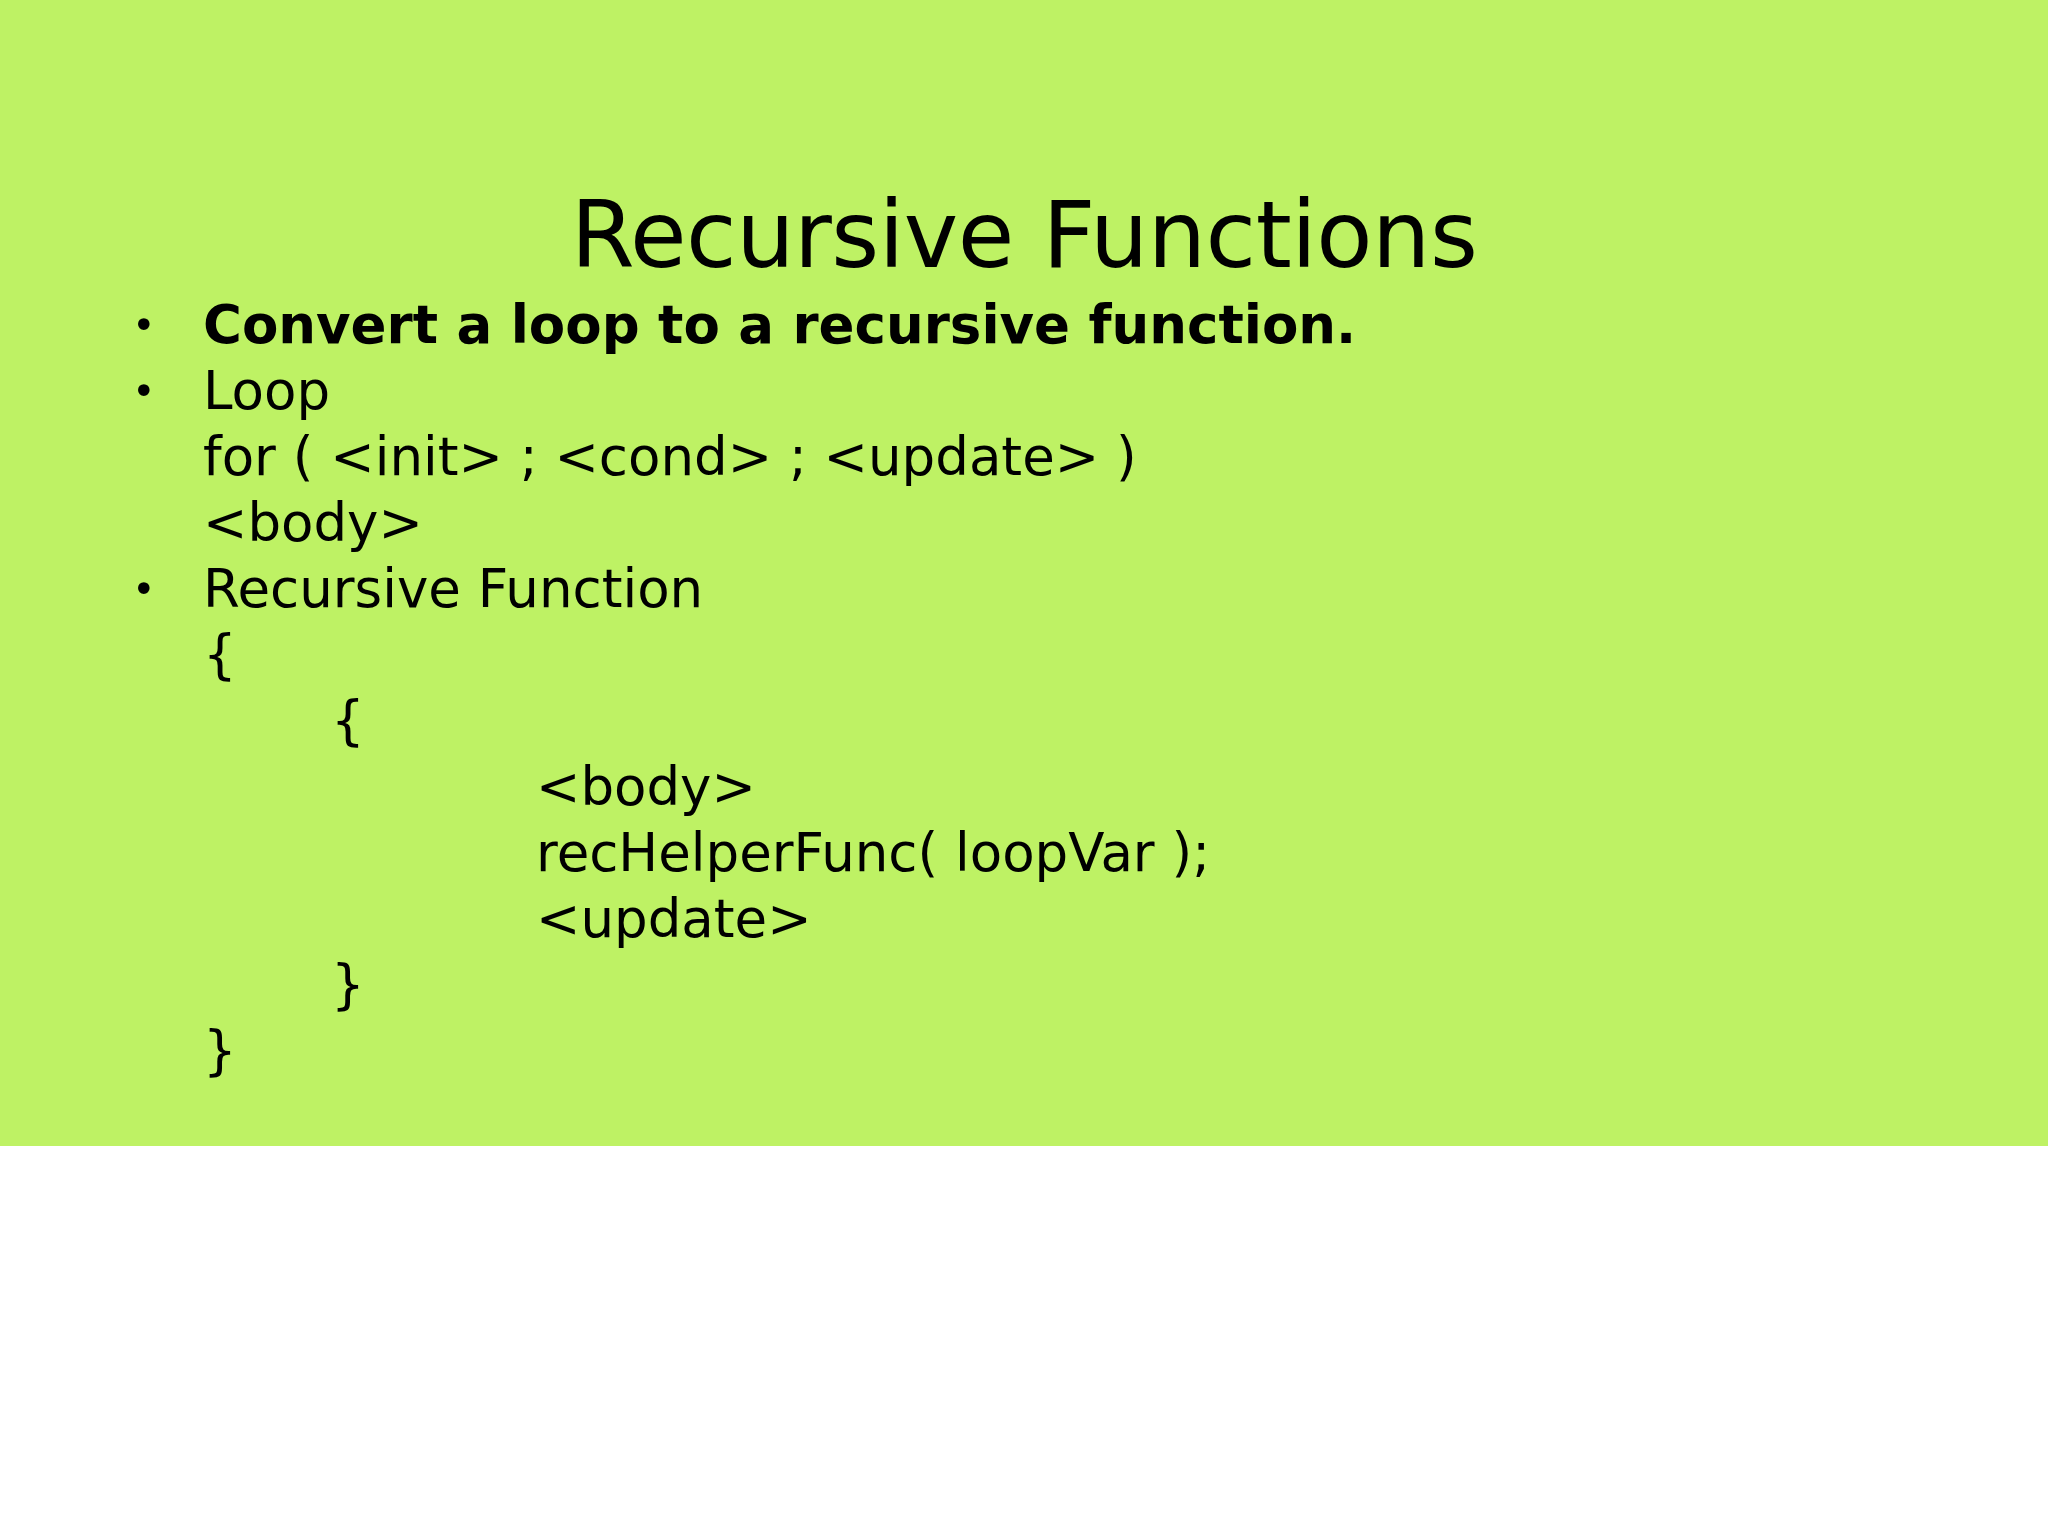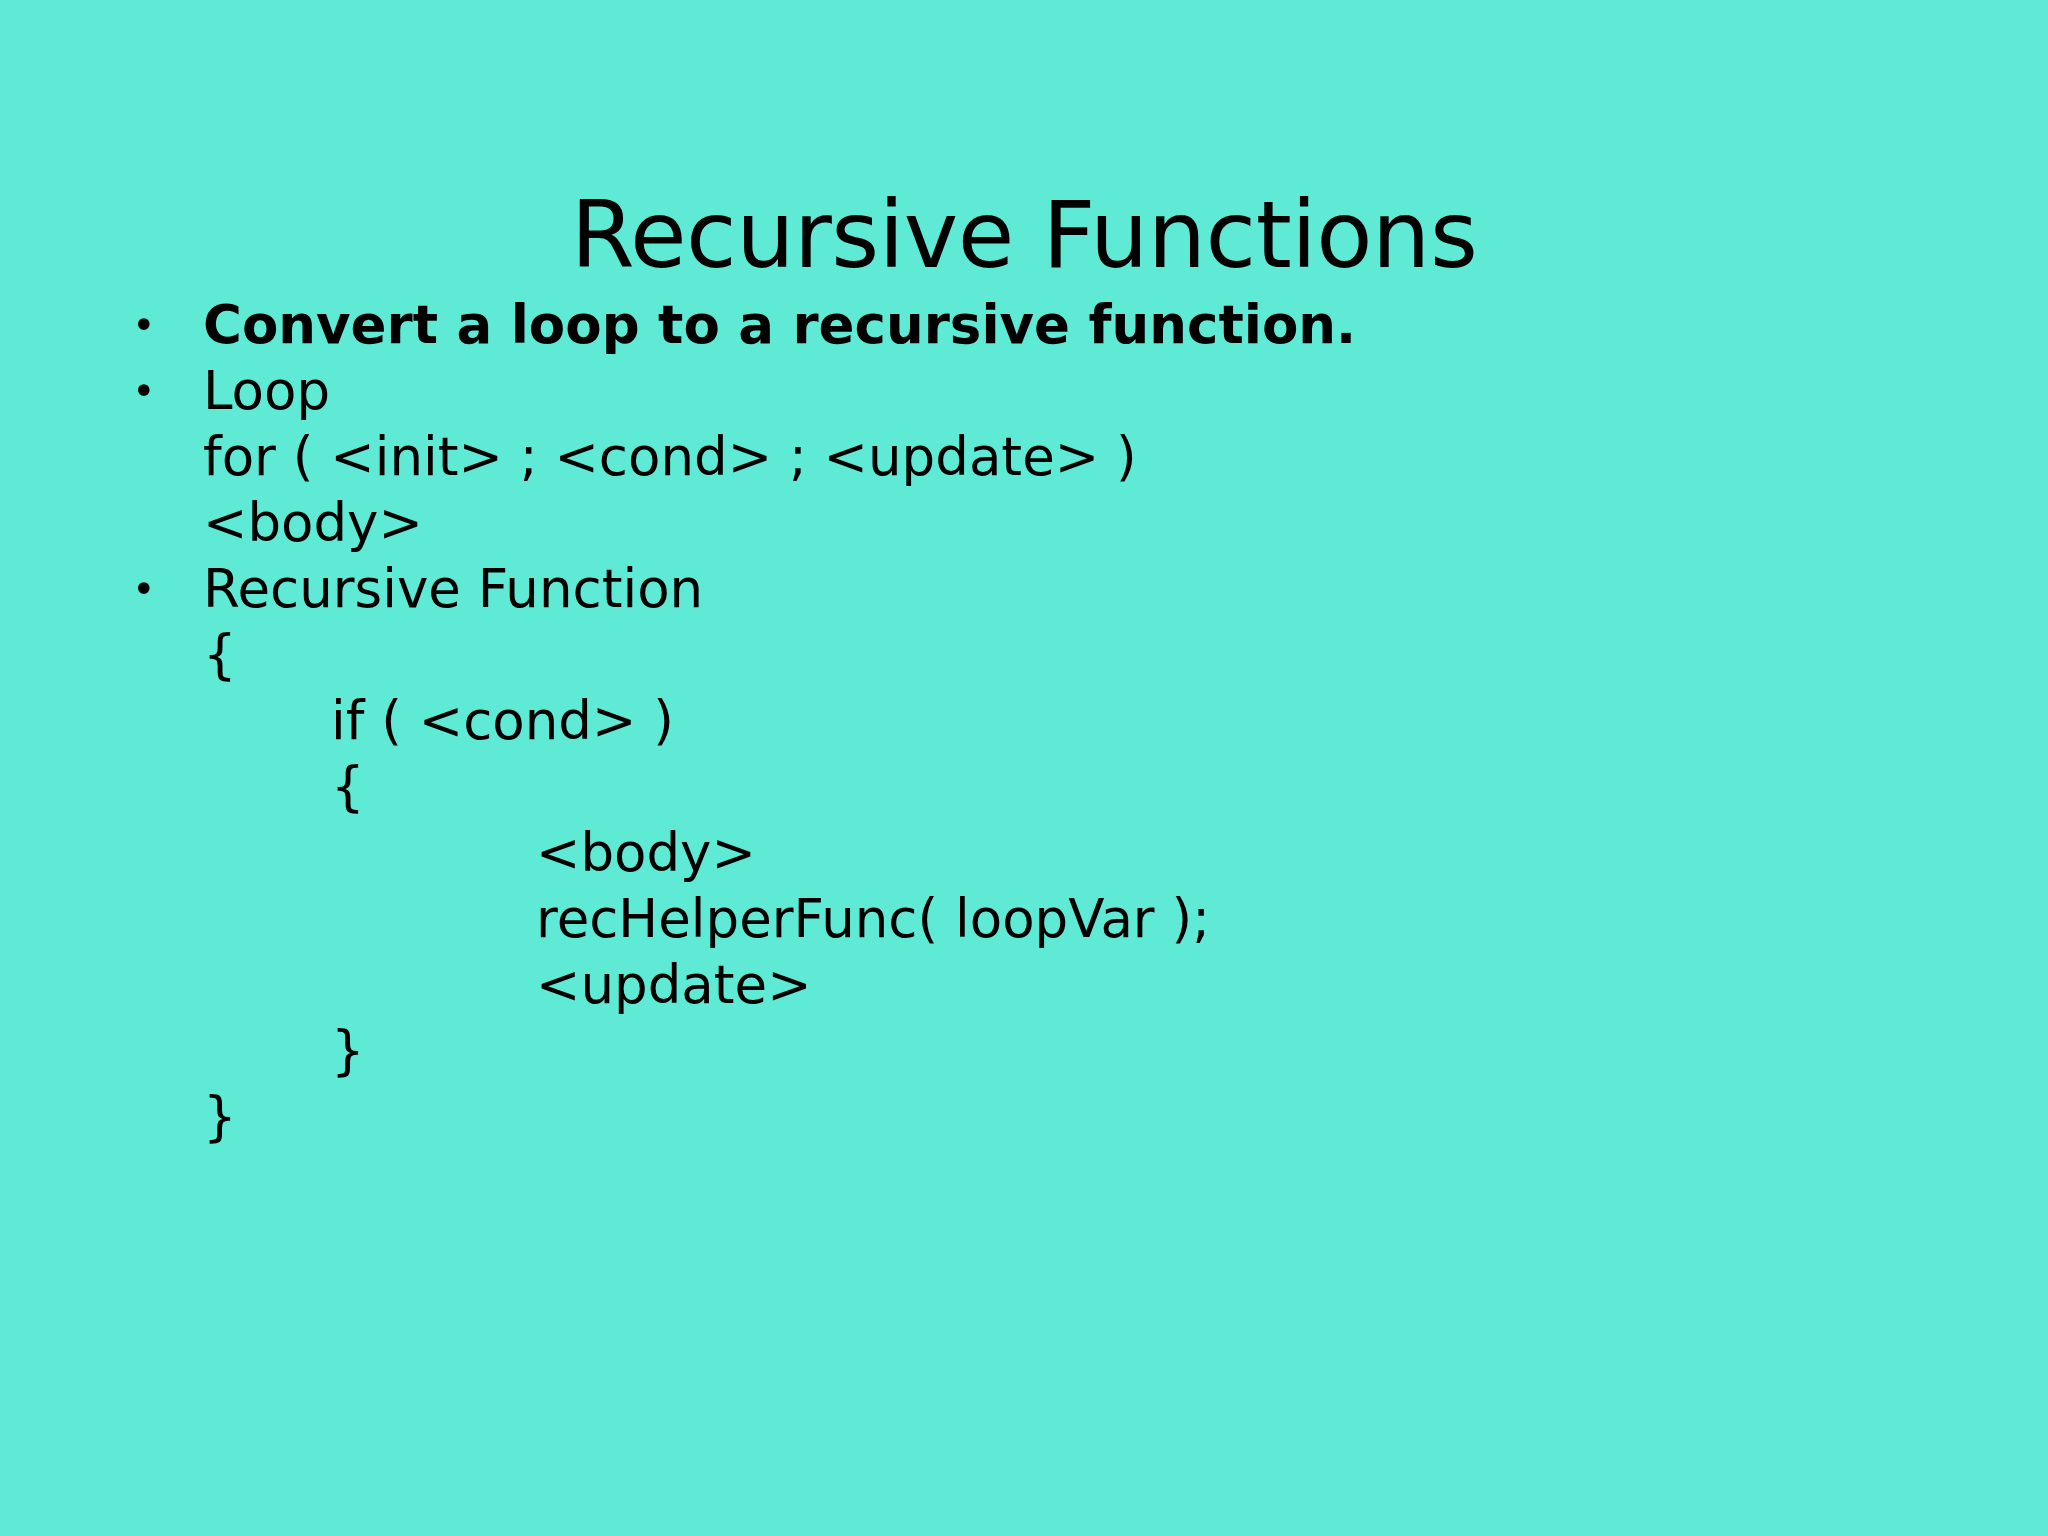--- a/index.html
+++ b/index.html
@@ -8,22 +8,22 @@
     padding: 0;
     background: #ffffff;
   }
   body {
     font-family: "DejaVu Sans", "Liberation Sans", sans-serif;
     color: #000000;
   }
   .slide {
     position: relative;
     width: 2048px;
-    height: 1536px;
-    background: #5eead4;
+    height: 1146px;
+    background: #bef264;
     overflow: hidden;
     box-sizing: border-box;
     text-decoration: underline;
   }
 
   
   .slide-title {
     position: absolute;
     left: 0;
     right: 0;
@@ -90,21 +90,20 @@
 
   <h1 class="slide-title">Recursive Functions</h1>
 
   <div class="body-block">
       <div class="line ind-0 bold"><span class="bullet-dot">•</span><span class="line-text">Convert a loop to a recursive function.</span></div>
       <div class="line ind-0"><span class="bullet-dot">•</span><span class="line-text">Loop</span></div>
       <div class="line ind-0"><span class="line-text">for ( &lt;init&gt; ; &lt;cond&gt; ; &lt;update&gt; )</span></div>
       <div class="line ind-0"><span class="line-text">&lt;body&gt;</span></div>
       <div class="line ind-0"><span class="bullet-dot">•</span><span class="line-text">Recursive Function</span></div>
       <div class="line ind-0"><span class="line-text">{</span></div>
-      <div class="line ind-1"><span class="line-text">if ( &lt;cond&gt; )</span></div>
       <div class="line ind-1"><span class="line-text">{</span></div>
       <div class="line ind-2"><span class="line-text">&lt;body&gt;</span></div>
       <div class="line ind-2"><span class="line-text">recHelperFunc( loopVar );</span></div>
       <div class="line ind-2"><span class="line-text">&lt;update&gt;</span></div>
       <div class="line ind-1"><span class="line-text">}</span></div>
       <div class="line ind-0"><span class="line-text">}</span></div>
     </div>
 
 </div>
 

